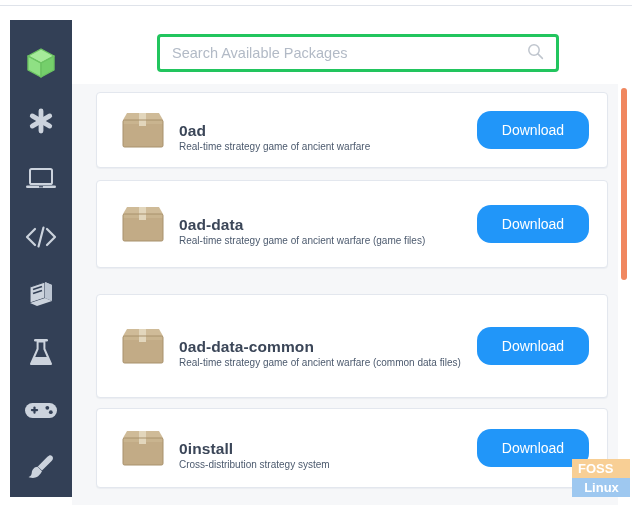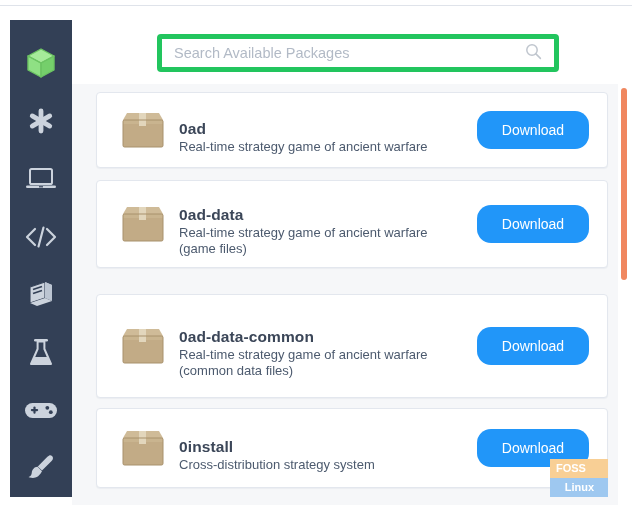--- a/index.html
+++ b/index.html
@@ -67,21 +67,21 @@
   .search-wrap {
     position: absolute;
     top: 28px;
     left: 85px;
     width: 402px;
     height: 38px;
   }
   .search-box {
     width: 100%;
     height: 100%;
-    border: 5px solid #22c55e;
+    border: 3px solid #22c55e;
     border-radius: 4px;
     background: #ffffff;
     display: flex;
     align-items: center;
     padding: 0 12px;
   }
   .search-input {
     flex: 1;
     border: none;
     outline: none;
@@ -122,21 +122,21 @@
   .pkg-text { flex: 1 1 auto; min-width: 0; padding-right: 10px; margin-top: 14px; }
 
   .pkg-name {
     font-size: 15.5px;
     font-weight: bold;
     color: #3b4658;
     line-height: 1.25;
     letter-spacing: .1px;
   }
   .pkg-desc {
-    font-size: 13px;
+    font-size: 10px;
     color: #4c5a6e;
     line-height: 1.25;
     margin-top: 1px;
   }
 
   .dl-btn {
     flex: 0 0 auto;
     width: 112px;
     height: 38px;
     background: #2196f9;
@@ -169,24 +169,24 @@
     border-radius: 3px;
     background: #f0875f;
     cursor: pointer;
   }
 
   
   .watermark {
     position: absolute;
     right: 0px;
     bottom: 8px;
-    width: 82px;
+    width: 60px;
     font-family: "Liberation Sans", sans-serif;
     font-weight: bold;
-    font-size: 11px;
+    font-size: 13px;
     line-height: 17px;
     z-index: 30;
     pointer-events: none;
   }
   .wm-foss {
     background: #f8cf95;
     color: #ffffff;
     padding: 1px 5px 1px 6px;
     display: block;
     width: 58px;

